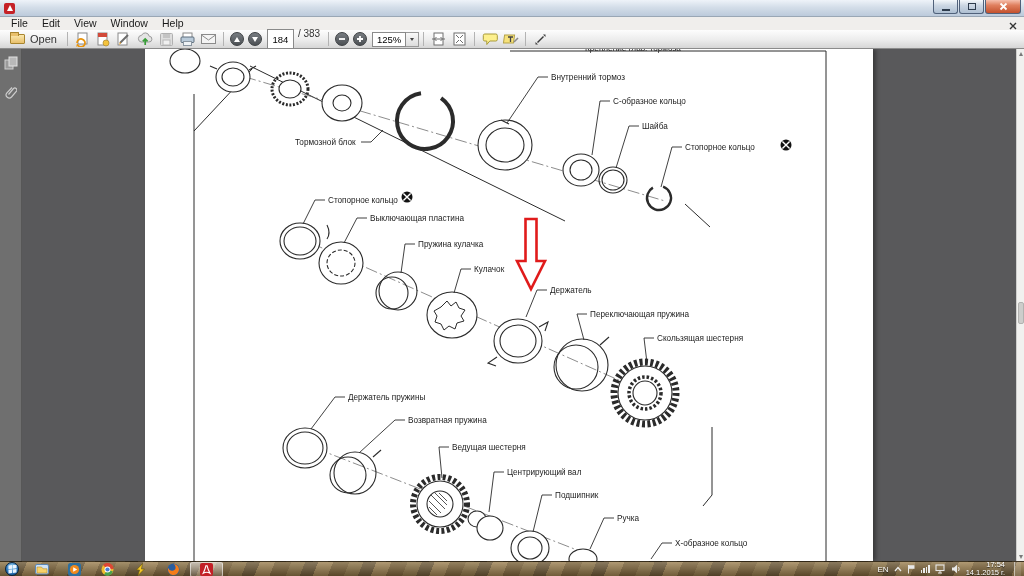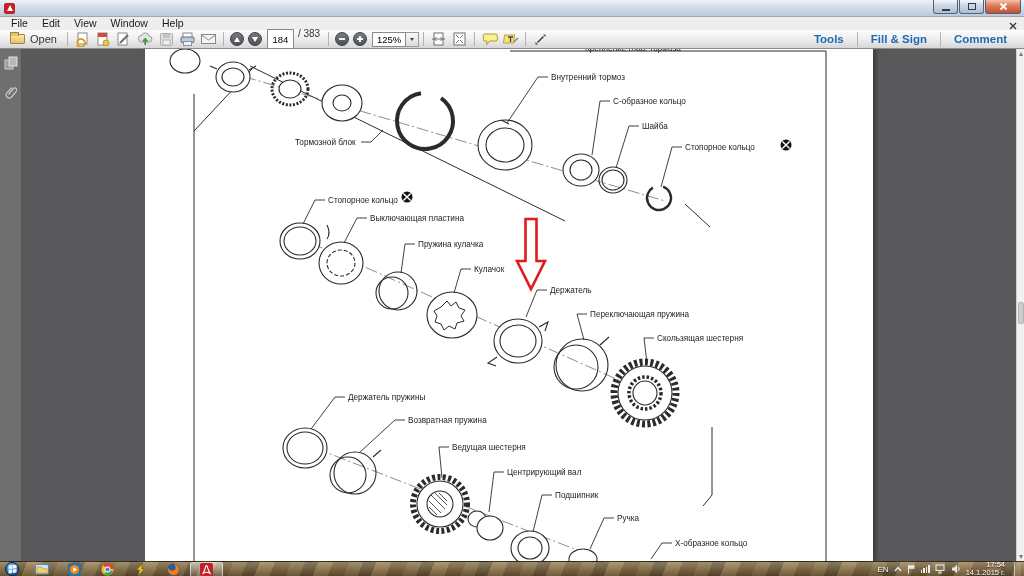--- a/index.html
+++ b/index.html
@@ -239,27 +239,20 @@
   </div>
   <div class="tb-sep"></div>
 
   <div class="tb-icon">
     <svg width="13" height="13">
       <path d="M3.5 9.5 L9.5 3.5" stroke="#3a3a3a" stroke-width="1.4"></path>
       <path d="M9 1.5 L11.5 1.5 L11.5 4 Z M4 11.5 L1.5 11.5 L1.5 9 Z" fill="#3a3a3a"></path>
     </svg>
   </div>
 
-  <div class="tb-right">
-    <span class="tb-link">Tools</span>
-    <div class="tb-rsep"></div>
-    <span class="tb-link">Fill &amp; Sign</span>
-    <div class="tb-rsep"></div>
-    <span class="tb-link">Comment</span>
-  </div>
 </div>
 
 <div class="main">
   <div class="sidebar">
     <svg width="14" height="14">
       <rect x="1" y="4" width="8" height="9" fill="#9b9b9b" stroke="#cfcfcf"></rect>
       <rect x="5" y="1" width="8" height="9" fill="#b8b8b8" stroke="#e2e2e2"></rect>
     </svg>
     <svg width="12" height="16">
       <path d="M3.5 9.5 L8.5 3.5 a2 2 0 0 1 3 2.6 L6.5 12 a3.1 3.1 0 0 1-4.8-3.9 L7 2.5" fill="none" stroke="#cdcdcd" stroke-width="1.2"></path>

